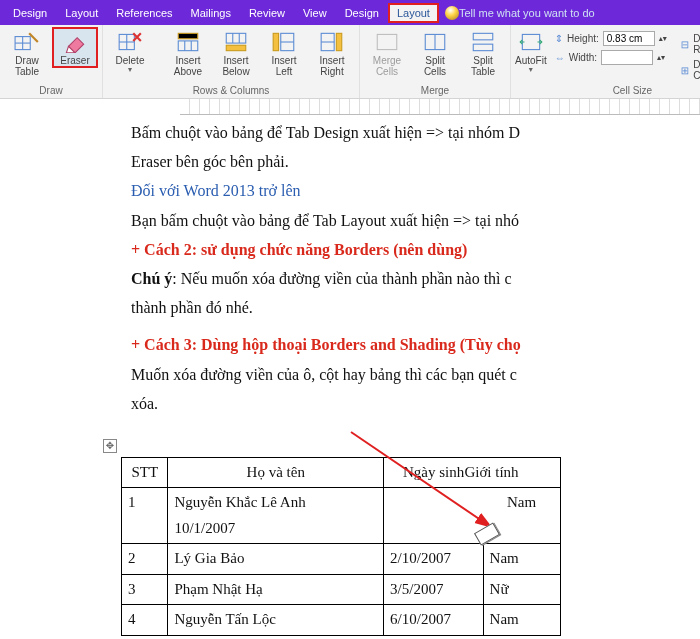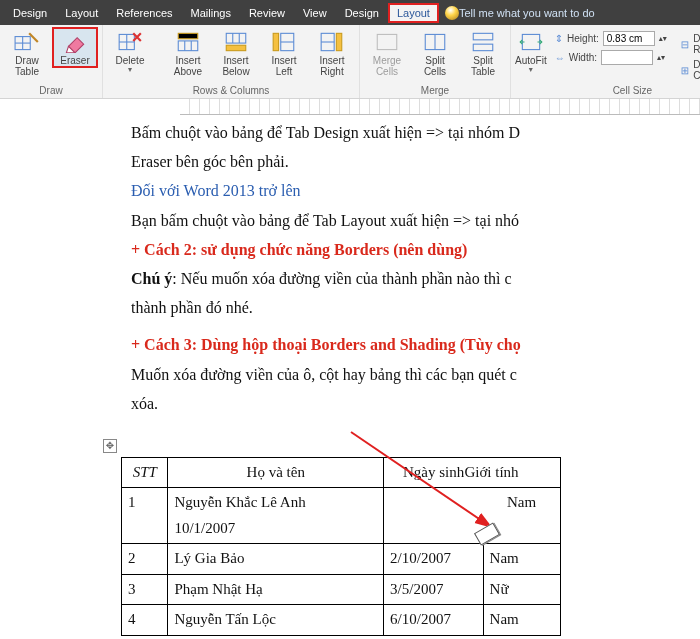--- a/index.html
+++ b/index.html
@@ -1,17 +1,17 @@
 <!DOCTYPE html>
 <html><head>
 <meta charset="utf-8">
 <style>
   * { box-sizing: border-box; margin: 0; padding: 0; }
   body { font-family: "Segoe UI", Arial, sans-serif; font-size: 11px; background: #fff; width: 700px; height: 639px; overflow: hidden; }
-  .ribbon-tabs { background: #404040; color: #fff; display: flex; align-items: center; height: 25px; padding: 0 4px; }
+  .ribbon-tabs { background: #6d28d9; color: #fff; display: flex; align-items: center; height: 25px; padding: 0 4px; }
   .ribbon-tabs .tab { padding: 4px 9px; cursor: pointer; font-size: 11px; }
   .ribbon-tabs .tab.active { background: #f3f3f3; color: #2b579a; }
   .ribbon-tabs .tab.highlight { border: 2px solid #e02020; padding: 2px 7px; }
   .tell-me { display: flex; align-items: center; margin-left: 6px; font-size: 11px; color: #cfe0f3; }
   .tell-me .bulb { width: 14px; height: 14px; border-radius: 50%; background: radial-gradient(circle at 40% 30%, #fff, #ffd54a 40%, #a8791a 100%); }
   .ribbon { background: #f3f3f3; border-bottom: 1px solid #d4d4d4; display: flex; height: 74px; }
   .group { border-right: 1px solid #e0e0e0; padding: 2px 4px 0; display: flex; flex-direction: column; justify-content: space-between; }
   .group-label { text-align: center; font-size: 10px; color: #666; padding-bottom: 2px; }
   .btns { display: flex; gap: 2px; align-items: flex-start; flex: 1; }
   .big-btn { width: 46px; text-align: center; padding-top: 4px; cursor: pointer; font-size: 10px; color: #444; line-height: 1.1; }
@@ -26,21 +26,21 @@
   .page { background: #fff; padding: 18px 0 0 28px; font-family: "Times New Roman", serif; font-size: 16px; color: #111; line-height: 1.7; width: 540px; }
   .page p { margin: 0 0 2px; white-space: nowrap; }
   .blue { color: #2a5db0; }
   .red { color: #d9291c; }
   .bold { font-weight: bold; }
   .tbl-wrap { position: relative; margin-top: 40px; margin-left: -10px; }
   .move-handle { position: absolute; top: -18px; left: -18px; width: 14px; height: 14px; border: 1px solid #888; background: #fff; display:flex; align-items:center; justify-content:center; font-size:10px; color:#666;}
   table.data { border-collapse: collapse; font-size: 15px; width: 440px; }
   table.data td, table.data th { border: 1px solid #000; padding: 2px 6px; font-weight: normal; text-align: left; vertical-align: top; }
   table.data th { text-align: center; }
-  .c-stt{width:42px;font-style:italic;} .c-name{width:195px;} .c-date{width:90px;} .c-sex{width:70px;}
+  .c-stt{width:42px;} .c-name{width:195px;} .c-date{width:90px;} .c-sex{width:70px;}
   .arrow { position: absolute; pointer-events:none; }
   .eraser-cursor { position:absolute; width:22px; height:14px; background:#fff; border:1px solid #555; transform: rotate(-30deg); box-shadow: 1px 1px 0 #888;}
   svg.ic-svg { width: 100%; height: 100%; }
 </style>
 </head>
 <body>
 
 <div class="ribbon-tabs">
   <div class="tab">Design</div>
   <div class="tab">Layout</div>

